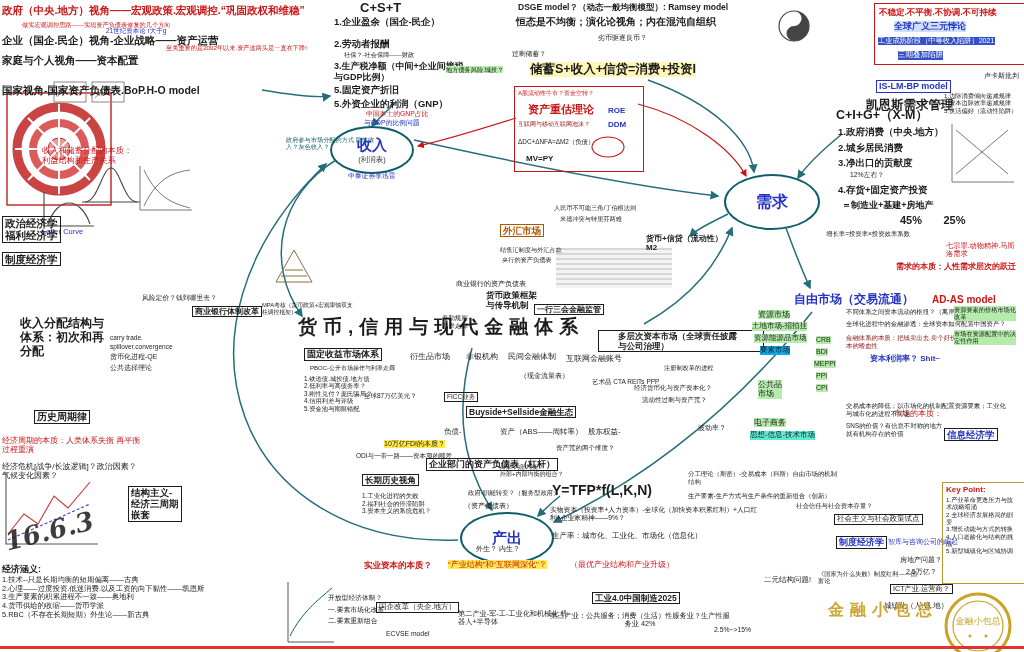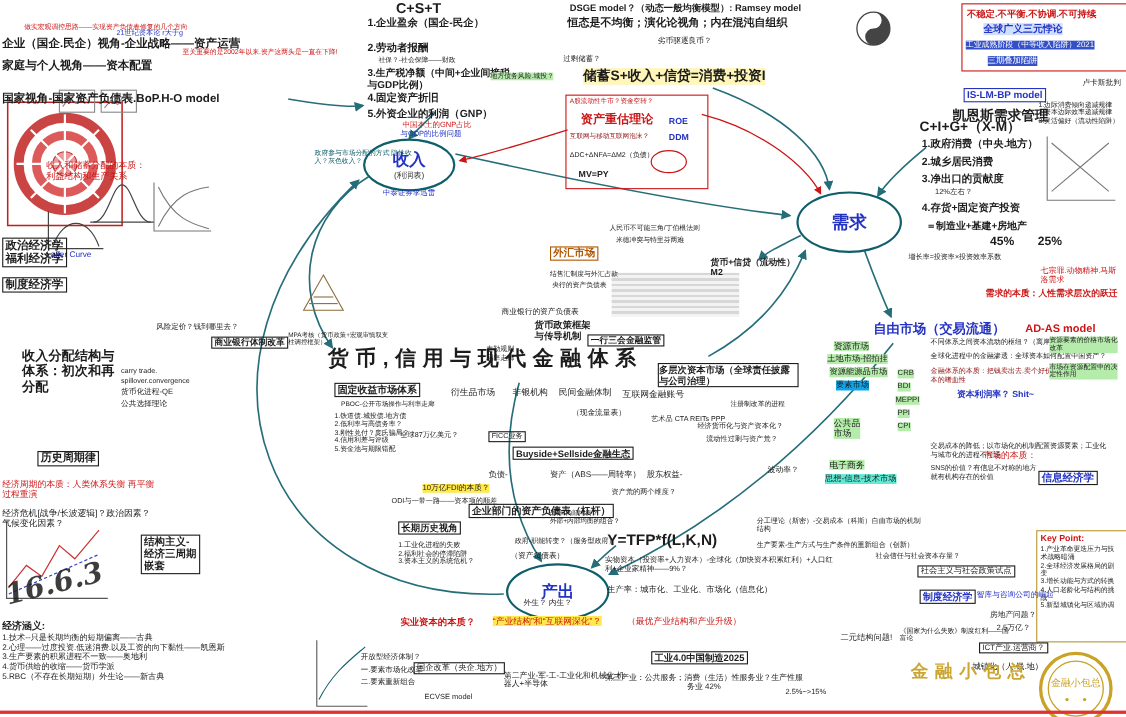--- a/index.html
+++ b/index.html
@@ -113,33 +113,34 @@
       <circle cx="44" cy="42" r="32" fill="none" stroke="#c9a227" stroke-width="3"></circle>
       <circle cx="44" cy="42" r="25" fill="none" stroke="#c9a227" stroke-width="1.2"></circle>
       <text x="44" y="40" text-anchor="middle" font-size="9" fill="#c9a227">金融小包总</text>
       <circle cx="36" cy="52" r="1.5" fill="#c9a227"></circle>
         <circle cx="52" cy="52" r="1.5" fill="#c9a227"></circle>
     </g>
   </svg>
 
   <div class="redline"></div>
   <div class="wm-text">金融小包总</div>
+<div class="node" style="left: 2px; top: 4px; font-size: 10.5px; font-weight: 700; color: rgb(204, 20, 20);">政府（中央.地方）视角——宏观政策.宏观调控.“巩固政权和维稳”</div>
     <div class="node" style="left: 22px; top: 21px; font-size: 6.2px; color: rgb(204, 20, 20);">做实宏观调控思路——实现资产负债表修复的几个方向</div>
     <div class="node" style="left: 2px; top: 34px; font-size: 10.5px; font-weight: 700; color: rgb(28, 28, 28);">企业（国企.民企）视角-企业战略——资产运营</div>
     <div class="node" style="left: 106px; top: 27px; font-size: 6.5px; color: rgb(36, 51, 196);">21世纪资本论 r大于g</div>
     <div class="node" style="left: 166px; top: 44px; font-size: 6.2px; color: rgb(204, 20, 20);">至关重要的是2002年以来.资产这两头是一直在下降!</div>
     <div class="node" style="left: 2px; top: 54px; font-size: 10.5px; font-weight: 700; color: rgb(28, 28, 28);">家庭与个人视角——资本配置</div>
     <div class="node" style="left: 2px; top: 84px; font-size: 10.5px; font-weight: 700; color: rgb(28, 28, 28);">国家视角-国家资产负债表.BoP.H-O model</div>
     <div class="node" style="left: 360px; top: 0px; font-size: 13px; font-weight: 700; color: rgb(28, 28, 28);">C+S+T</div>
     <div class="node" style="left: 334px; top: 16px; font-size: 9.5px; font-weight: 700; color: rgb(28, 28, 28);">1.企业盈余（国企-民企）</div>
     <div class="node" style="left: 334px; top: 38px; font-size: 9.5px; font-weight: 700; color: rgb(28, 28, 28);">2.劳动者报酬</div>
     <div class="node" style="left: 344px; top: 51px; font-size: 6.2px; color: rgb(28, 28, 28);">社保？-社会保障——财政</div>
     <div class="node" style="left: 334px; top: 61px; width: 140px; font-size: 9px; font-weight: 700; color: rgb(28, 28, 28);">3.生产税净额（中间+企业间接税.与GDP比例）</div>
     <div class="node" style="left: 446px; top: 66px; font-size: 6.2px; color: rgb(28, 28, 28); background: rgb(181, 236, 171);">地方债务风险.城投？</div>
-    <div class="node" style="left: 334px; top: 84px; font-size: 9.5px; font-weight: 700; color: rgb(28, 28, 28);">4.固定资产折旧</div>
+    <div class="node" style="left: 334px; top: 84px; font-size: 9.5px; font-weight: 700; color: rgb(28, 28, 28);">5.固定资产折旧</div>
     <div class="node" style="left: 334px; top: 98px; font-size: 9.5px; font-weight: 700; color: rgb(28, 28, 28);">5.外资企业的利润（GNP）</div>
     <div class="node" style="left: 366px; top: 110px; font-size: 6.8px; color: rgb(204, 20, 20);">中国本土的GNP占比</div>
     <div class="node" style="left: 364px; top: 119px; font-size: 6.8px; color: rgb(36, 51, 196);">与GDP的比例问题</div>
     <div class="node" style="left: 286px; top: 136px; width: 100px; font-size: 6.2px; color: rgb(14, 95, 107);">政府参与市场分配的方式 隐性收入？灰色收入？</div>
     <div class="node" style="left: 518px; top: 2px; font-size: 8.5px; font-weight: 700; color: rgb(28, 28, 28);">DSGE model？（动态一般均衡模型）: Ramsey model</div>
     <div class="node" style="left: 516px; top: 16px; font-size: 10px; font-weight: 700; color: rgb(28, 28, 28);">恒态是不均衡；演化论视角；内在混沌自组织</div>
     <div class="node" style="left: 598px; top: 34px; font-size: 7px; color: rgb(28, 28, 28);">劣币驱逐良币？</div>
     <div class="node" style="left: 874px; top: 3px; width: 146px; height: 60px; font-size: 8px; color: rgb(28, 28, 28); border: 1.2px solid rgb(204, 20, 20); padding: 0px 2px;"></div>
     <div class="node" style="left: 879px; top: 7px; font-size: 8.5px; font-weight: 700; color: rgb(204, 20, 20);">不稳定.不平衡.不协调.不可持续</div>
     <div class="node" style="left: 894px; top: 21px; font-size: 9px; font-weight: 700; color: rgb(36, 51, 196); background: rgb(207, 224, 255);">全球广义三元悖论</div>
@@ -206,21 +207,21 @@
     <div class="node" style="left: 310px; top: 365px; font-size: 6px; color: rgb(28, 28, 28);">PBOC-公开市场操作与利率走廊</div>
     <div class="node" style="left: 304px; top: 375px; font-size: 6.3px; color: rgb(28, 28, 28);">1.铁道债.城投债.地方债
 2.低利率与高债务率？
 3.刚性兑付？庞氏骗局？
 4.信用利差与评级
 5.资金池与期限错配</div>
     <div class="node" style="left: 410px; top: 352px; font-size: 8px; color: rgb(28, 28, 28);">衍生品市场</div>
     <div class="node" style="left: 466px; top: 352px; font-size: 8px; color: rgb(28, 28, 28);">非银机构</div>
     <div class="node" style="left: 508px; top: 352px; font-size: 8px; color: rgb(28, 28, 28);">民间金融体制</div>
     <div class="node" style="left: 566px; top: 354px; font-size: 8px; color: rgb(28, 28, 28);">互联网金融账号</div>
-    <div class="node" style="left: 598px; top: 330px; width: 126px; font-size: 8.5px; font-weight: 700; color: rgb(28, 28, 28); border: 1.2px solid rgb(28, 28, 28); padding: 0px 0;">多层次资本市场（全球责任披露与公司治理）</div>
+    <div class="node" style="left: 598px; top: 330px; width: 126px; font-size: 8.5px; font-weight: 700; color: rgb(28, 28, 28); border: 1.2px solid rgb(28, 28, 28); padding: 0px 19px;">多层次资本市场（全球责任披露与公司治理）</div>
     <div class="node" style="left: 664px; top: 364px; font-size: 6.2px; color: rgb(28, 28, 28);">注册制改革的进程</div>
     <div class="node" style="left: 520px; top: 372px; font-size: 7px; color: rgb(28, 28, 28);">（现金流量表）</div>
     <div class="node" style="left: 592px; top: 378px; font-size: 6.5px; color: rgb(28, 28, 28);">艺术品 CTA REITs PPP</div>
     <div class="node" style="left: 364px; top: 392px; font-size: 6.5px; color: rgb(28, 28, 28);">全球87万亿美元？</div>
     <div class="node" style="left: 444px; top: 392px; font-size: 6.5px; color: rgb(28, 28, 28); border: 1.2px solid rgb(28, 28, 28); padding: 0px 2px;">FICC业务</div>
     <div class="node" style="left: 466px; top: 406px; font-size: 8.5px; font-weight: 700; color: rgb(28, 28, 28); border: 1.2px solid rgb(28, 28, 28); padding: 0px 2px;">Buyside+Sellside金融生态</div>
     <div class="node" style="left: 444px; top: 428px; font-size: 7.5px; color: rgb(28, 28, 28);">负债-</div>
     <div class="node" style="left: 500px; top: 428px; font-size: 7.5px; color: rgb(28, 28, 28);">资产（ABS——周转率）</div>
     <div class="node" style="left: 588px; top: 428px; font-size: 7.5px; color: rgb(28, 28, 28);">股东权益-</div>
     <div class="node" style="left: 384px; top: 440px; font-size: 7px; color: rgb(28, 28, 28); background: rgb(255, 233, 77);">10万亿FDI的本质？</div>

